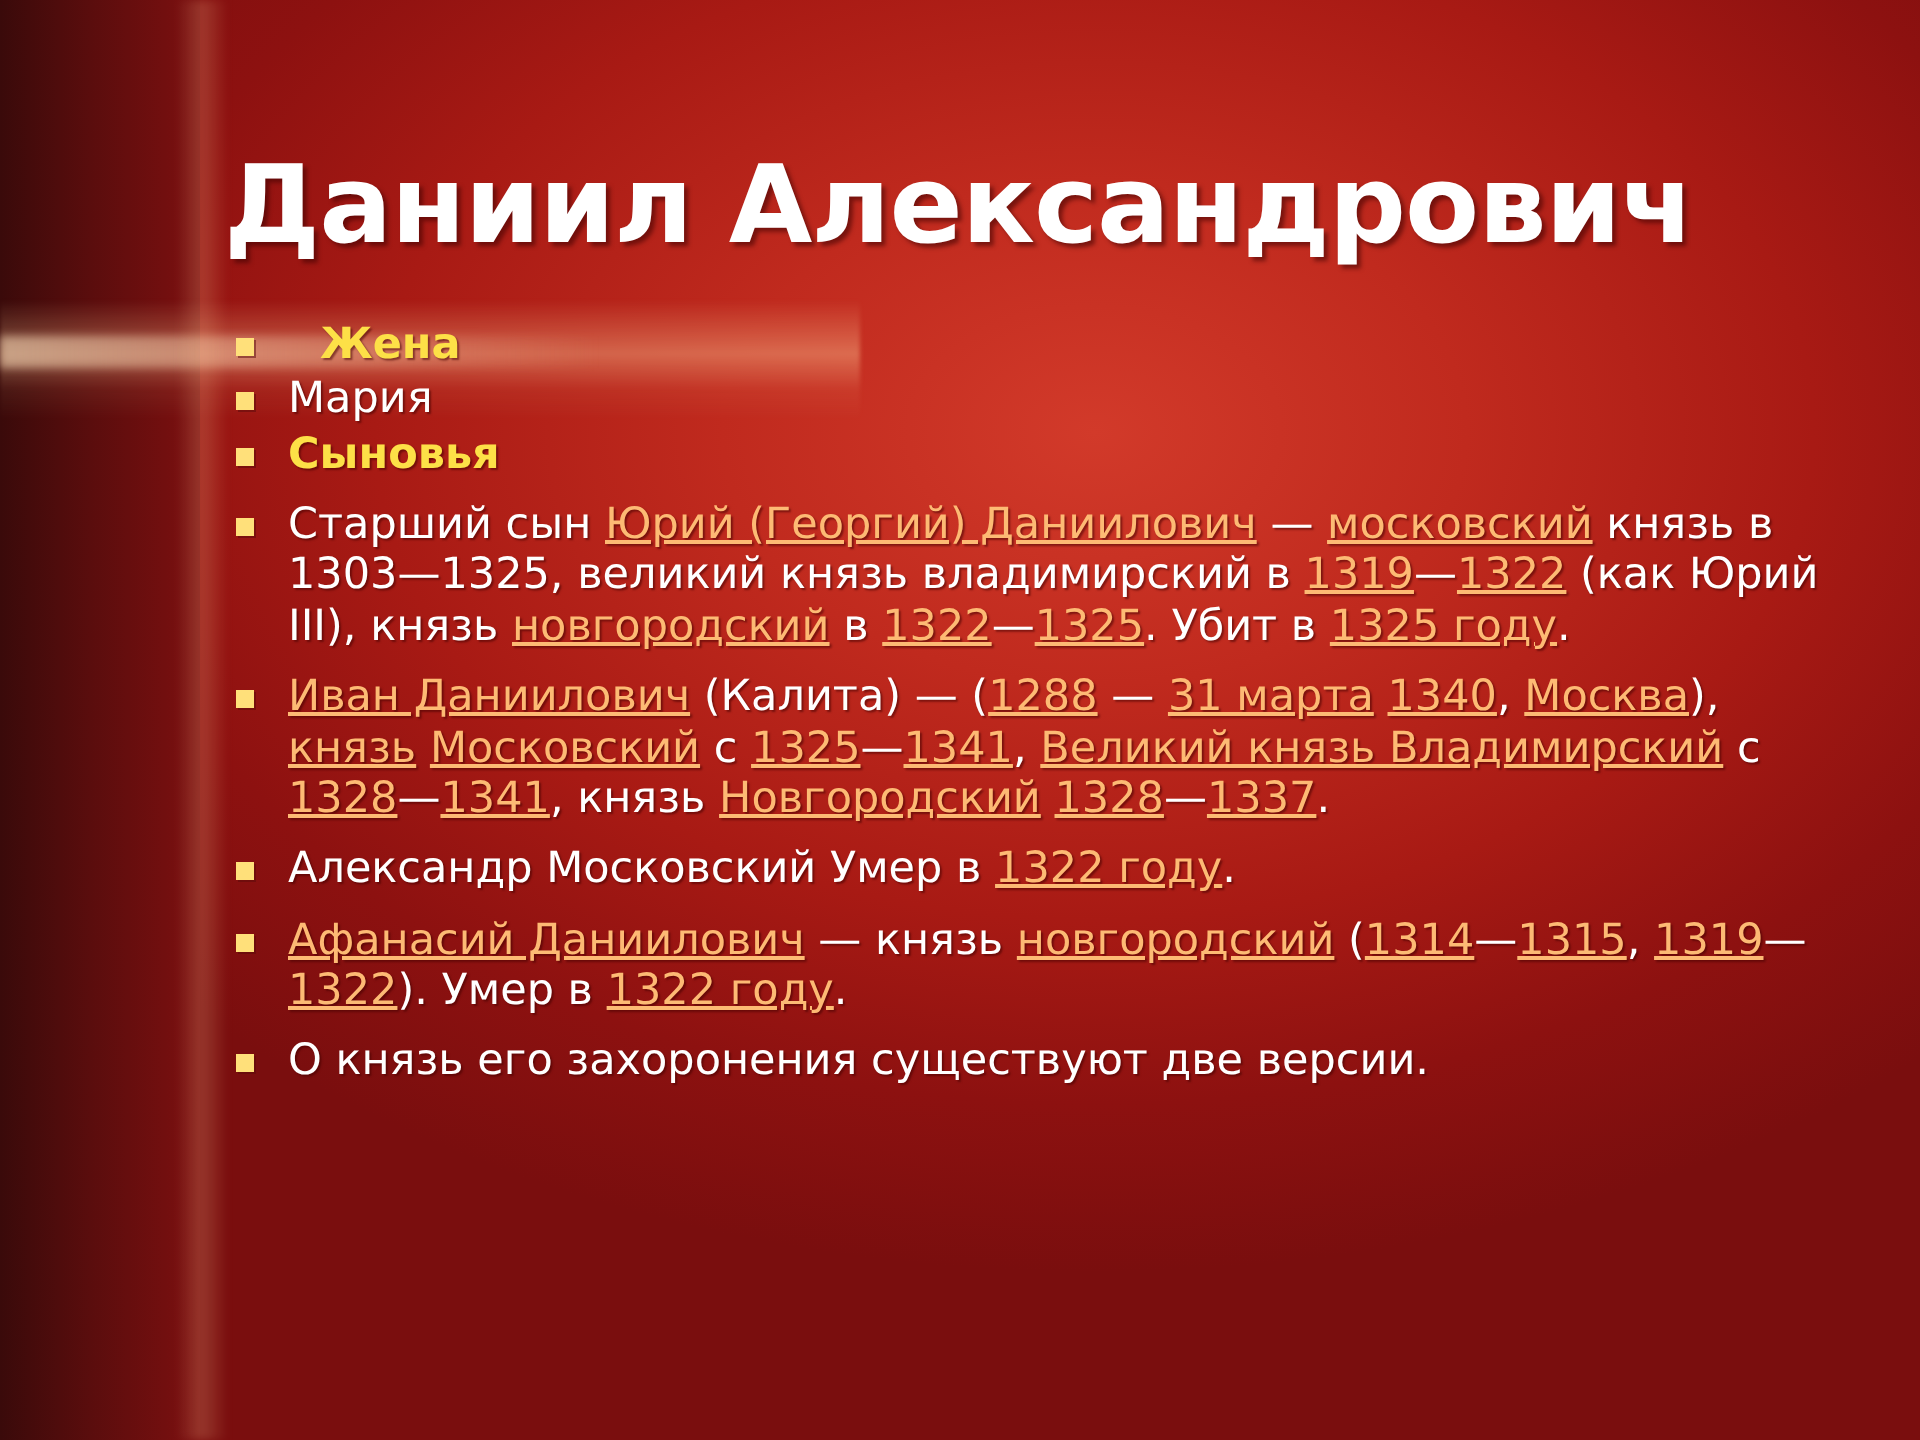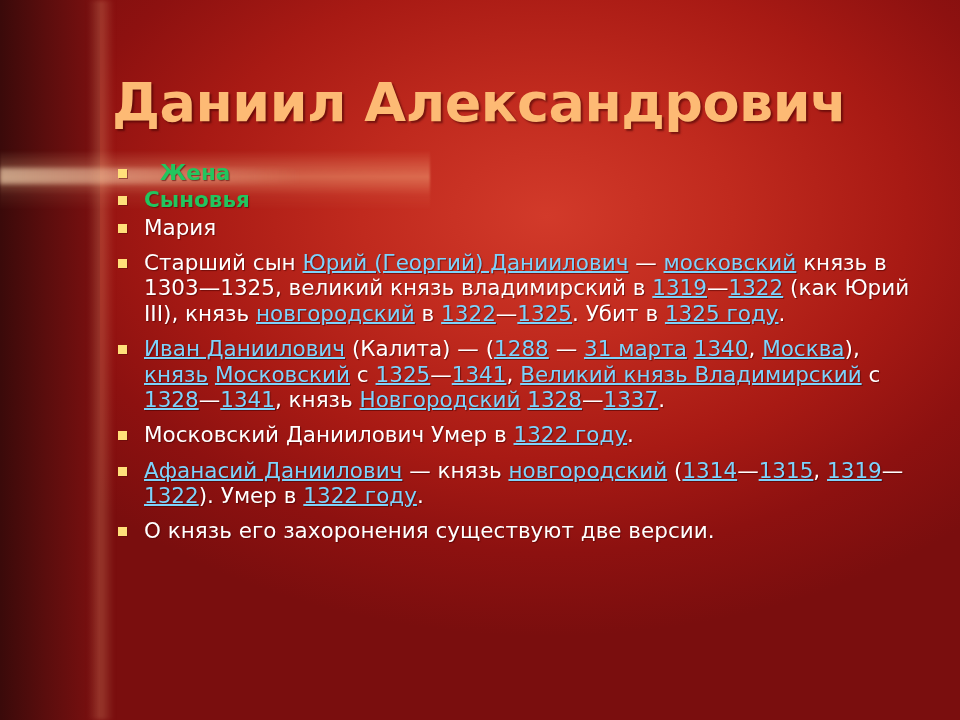--- a/index.html
+++ b/index.html
@@ -64,21 +64,21 @@
     width: 960px; height: 720px;
   }
 
   .title {
     position: absolute;
     left: 112px;
     top: 76px;
     width: 800px;
     font-size: 54px;
     font-weight: bold;
-    color: #fdba74;
+    color: #ffffff;
     letter-spacing: -0.5px;
     line-height: 1.0;
     text-shadow: 2px 2px 2px rgba(60,0,0,0.55);
     white-space: nowrap;
   }
 
   .body-list {
     position: absolute;
     left: 118px;
     top: 160px;
@@ -107,28 +107,28 @@
   }
   .txt {
     flex: 1 1 auto;
     font-size: 21.5px;
     line-height: 1.18;
     color: #ffffff;
     text-shadow: 1px 1px 1px rgba(70,0,0,0.55);
   }
   .txt.bold {
     font-weight: bold;
-    color: #22c55e;
+    color: #fde047;
     padding-left: 16px;
   }
   .txt.bold.nopad {
     padding-left: 0;
   }
   a.lnk {
-    color: #7dd3fc;
+    color: #fdba74;
     text-decoration: underline;
     text-underline-offset: 1px;
   }
 </style>
 </head>
 <body>
 
 <div class="slide">
   <div class="bg-left"></div>
   <div class="bg-main"></div>
@@ -142,45 +142,45 @@
         <div class="bullet-row">
           <span class="marker">
             <i></i>
           </span>
           <div class="txt bold">Жена</div>
         </div>
         <div class="bullet-row">
           <span class="marker">
             <i></i>
           </span>
-          <div class="txt bold nopad">Сыновья</div>
+          <div class="txt">Мария</div>
         </div>
         <div class="bullet-row">
           <span class="marker">
             <i></i>
           </span>
-          <div class="txt">Мария</div>
+          <div class="txt bold nopad">Сыновья</div>
         </div>
         <div class="bullet-row gap">
           <span class="marker">
             <i></i>
           </span>
           <div class="txt"><span>Старший сын </span><a class="lnk" href="#">Юрий (Георгий) Даниилович</a><span> — </span><a class="lnk" href="#">московский</a><span> князь в 1303—1325, великий князь владимирский в </span><a class="lnk" href="#">1319</a><span>—</span><a class="lnk" href="#">1322</a><span> (как Юрий III), князь </span><a class="lnk" href="#">новгородский</a><span> в </span><a class="lnk" href="#">1322</a><span>—</span><a class="lnk" href="#">1325</a><span>. Убит в </span><a class="lnk" href="#">1325 году</a><span>.</span></div>
         </div>
         <div class="bullet-row gap">
           <span class="marker">
             <i></i>
           </span>
           <div class="txt"><a class="lnk" href="#">Иван Даниилович</a><span> (Калита) — (</span><a class="lnk" href="#">1288</a><span> — </span><a class="lnk" href="#">31 марта</a><span> </span><a class="lnk" href="#">1340</a><span>, </span><a class="lnk" href="#">Москва</a><span>), </span><a class="lnk" href="#">князь</a><span> </span><a class="lnk" href="#">Московский</a><span> с </span><a class="lnk" href="#">1325</a><span>—</span><a class="lnk" href="#">1341</a><span>, </span><a class="lnk" href="#">Великий князь Владимирский</a><span> с </span><a class="lnk" href="#">1328</a><span>—</span><a class="lnk" href="#">1341</a><span>, князь </span><a class="lnk" href="#">Новгородский</a><span> </span><a class="lnk" href="#">1328</a><span>—</span><a class="lnk" href="#">1337</a><span>.</span></div>
         </div>
         <div class="bullet-row gap">
           <span class="marker">
             <i></i>
           </span>
-          <div class="txt"><span>Московский Даниилович Умер в </span><a class="lnk" href="#">1322 году</a><span>.</span></div>
+          <div class="txt"><span>Александр Московский Умер в </span><a class="lnk" href="#">1322 году</a><span>.</span></div>
         </div>
         <div class="bullet-row gap">
           <span class="marker">
             <i></i>
           </span>
           <div class="txt"><a class="lnk" href="#">Афанасий Даниилович</a><span> — князь </span><a class="lnk" href="#">новгородский</a><span> (</span><a class="lnk" href="#">1314</a><span>—</span><a class="lnk" href="#">1315</a><span>, </span><a class="lnk" href="#">1319</a><span>—</span><a class="lnk" href="#">1322</a><span>). Умер в </span><a class="lnk" href="#">1322 году</a><span>.</span></div>
         </div>
         <div class="bullet-row gap">
           <span class="marker">
             <i></i>

